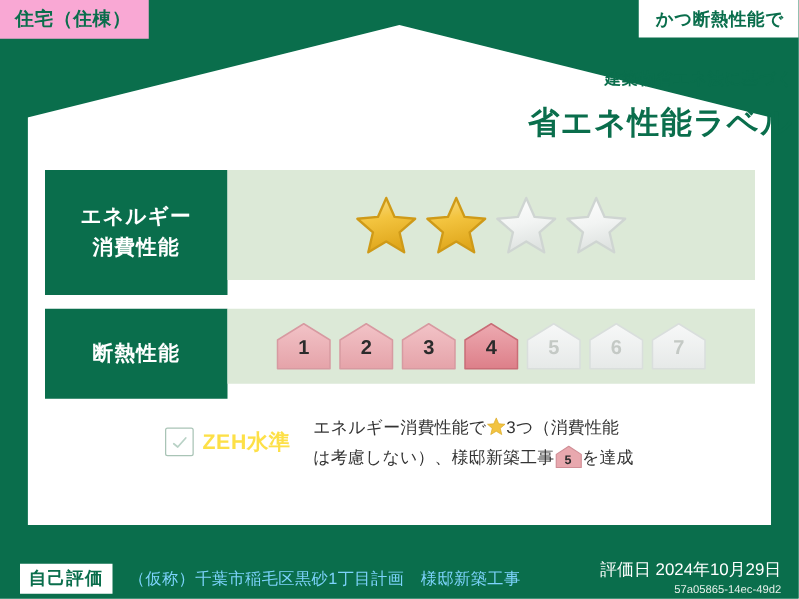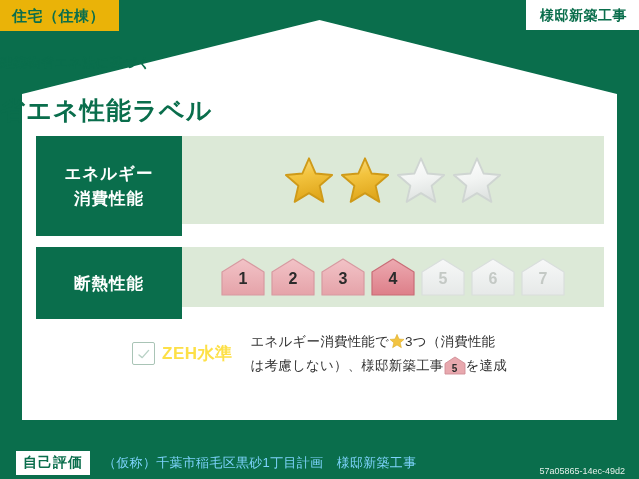--- a/index.html
+++ b/index.html
@@ -39,21 +39,21 @@
     height: 400px;
     background: #ffffff;
     clip-path: polygon(0% 18.5%, 50% 0%, 100% 18.5%, 100% 100%, 0% 100%);
   }
 
   
   .tag-left {
     position: absolute;
     left: 0px;
     top: 0px;
-    background: #eab308;
+    background: #f9a8d4;
     color: #0a6e4c;
     font-weight: bold;
     font-size: 15px;
     letter-spacing: 0.5px;
     padding: 7px 14px 7px 12px;
     line-height: 1.15;
     z-index: 6;
   }
 
   
@@ -70,37 +70,37 @@
     line-height: 1.15;
     z-index: 6;
   }
 
   
   .title-wrap {
     position: absolute;
     top: 55px;
     left: 0;
     width: 635px;
-    text-align: left;
+    text-align: right;
     z-index: 5;
   }
   .title-sub {
     color: #0a6e4c;
     font-size: 13px;
     font-weight: bold;
     letter-spacing: 0.6px;
     line-height: 1.2;
   }
   .title-main {
     color: #0a6e4c;
     font-size: 25px;
     font-weight: bold;
     letter-spacing: 1.2px;
     line-height: 1.25;
-    margin-top: 24px;
+    margin-top: 12px;
   }
 
   
   .rows {
     position: absolute;
     left: 36px;
     top: 136px;
     width: 568px;
     z-index: 5;
   }
@@ -285,21 +285,21 @@
 </style>
 </head>
 <body>
 
 <div id="label-root">
 
   <div class="green-frame"></div>
   <div class="house-body"></div>
 
   <div class="tag-left">住宅（住棟）</div>
-  <div class="tag-right">様邸新築工事</div>
+  <div class="tag-right">かつ断熱性能で</div>
 
   <div class="title-wrap">
     <div class="title-sub">建築物省エネ法に基づく</div>
     <div class="title-main">省エネ性能ラベル</div>
   </div>
 
   <div class="rows">
 
     <div class="perf-row row-energy">
       <div class="row-label">
@@ -467,16 +467,17 @@
             <path d="M12 2 L15 9 L22.5 9.6 L16.8 14.5 L18.6 22 L12 18 L5.4 22 L7.2 14.5 L1.5 9.6 L9 9 Z" fill="#f2c341" stroke="#d9a81f" stroke-width="0.8" stroke-linejoin="round"></path>
           </svg></span><span>3つ（消費性能</span><br><span>は考慮しない）、様邸新築工事</span><span class="inline-badge"><svg viewBox="0 0 22 19" aria-hidden="true">
             <path d="M1 7.5 L11 1 L21 7.5 L21 18 L1 18 Z" fill="#e8a8ae" stroke="#d08d95" stroke-width="0.9" stroke-linejoin="round"></path>
           </svg><span>5</span></span><span>を達成</span>
     </div>
   </div>
 
   <div class="footer">
     <div class="self-eval">自己評価</div>
     <div class="project-name">（仮称）千葉市稲毛区黒砂1丁目計画　様邸新築工事</div>
+    <div class="eval-date">評価日 2024年10月29日</div>
     <div class="eval-id">57a05865-14ec-49d2</div>
   </div>
 
 </div>
 
 </body></html>

